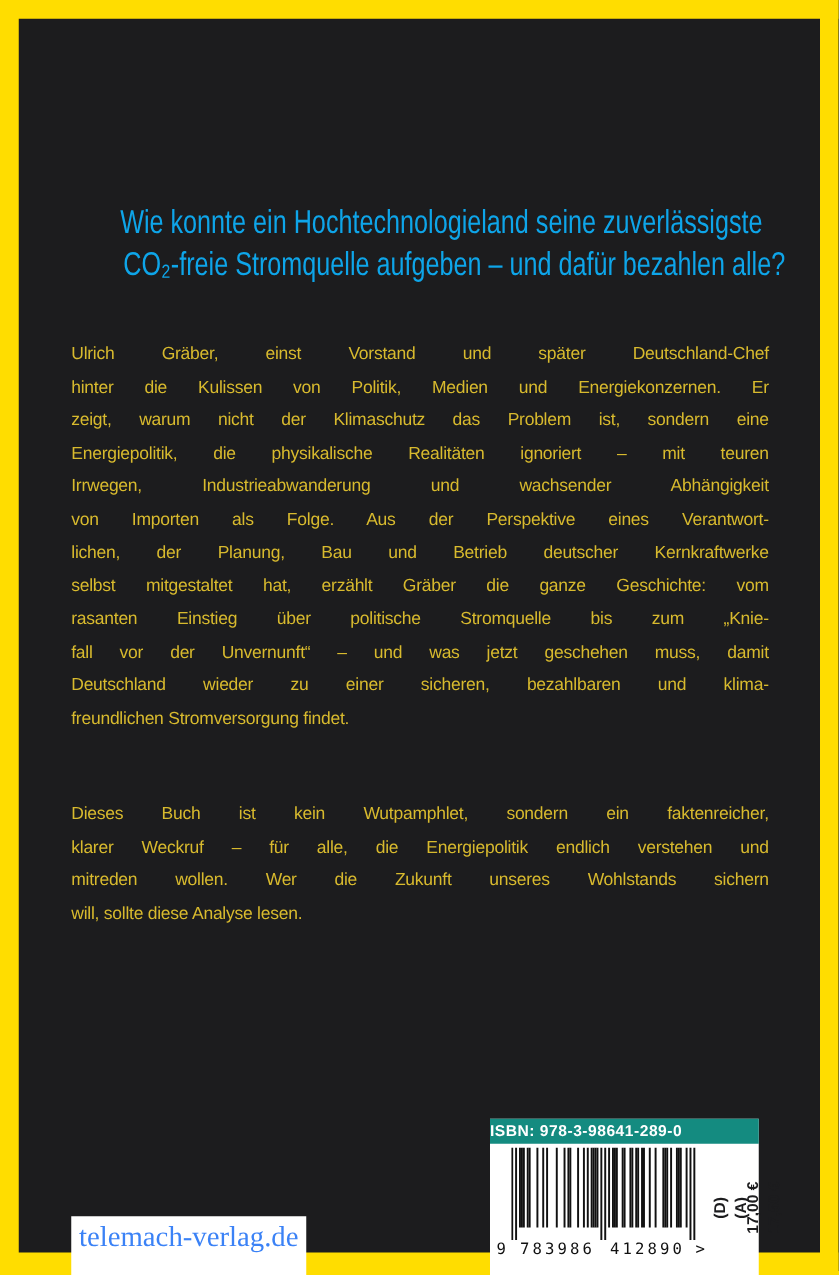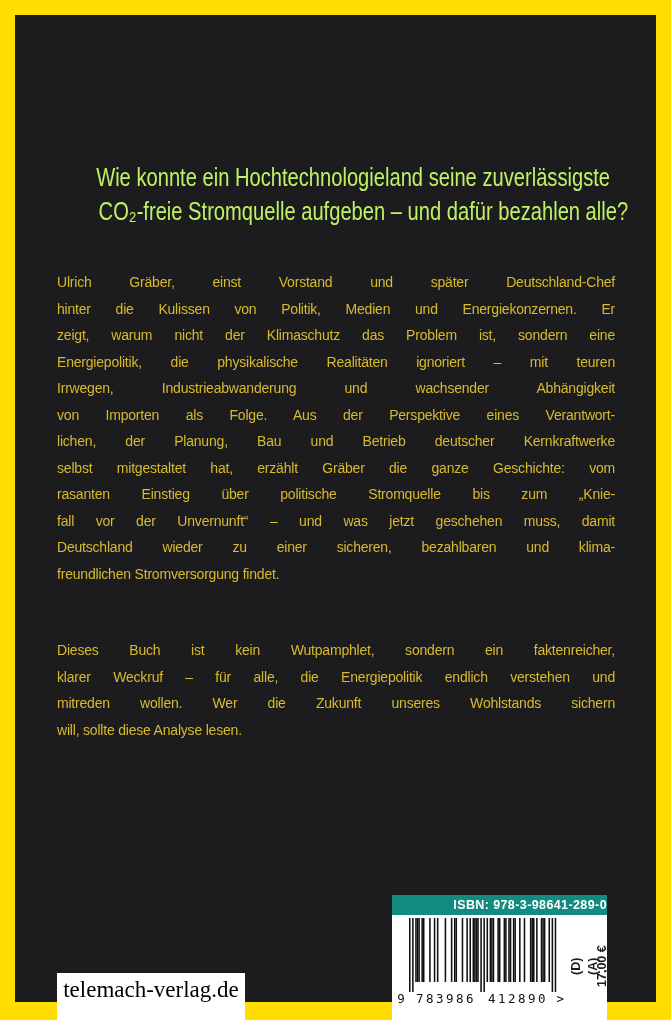--- a/index.html
+++ b/index.html
@@ -13,21 +13,21 @@
   
   .frame{position:absolute;background:#ffdd00;z-index:2;}
   #frame-top{left:0;top:0;width:671px;height:15px;}
   #frame-left{left:0;top:0;width:15px;height:1020px;}
   #frame-right{left:656px;top:0;width:15px;height:1020px;}
   #frame-bottom{left:0;top:1002px;width:671px;height:18px;}
 
   
   #headline{
     position:absolute;left:15px;top:160px;width:566px;
-    color:#bef264;z-index:3;
+    color:#0ea5e9;z-index:3;
   }
   .hline{
     display:block;height:34px;line-height:34px;
     font-size:26.5px;font-weight:500;white-space:nowrap;
   }
   .hline>span{display:inline-block;transform:scaleX(0.76);transform-origin:50% 50%;}
 
   
   .bodypara{
     position:absolute;left:57px;width:558px;
@@ -44,21 +44,21 @@
 
   
   #barcode-box{
     position:absolute;left:392px;top:895px;width:215px;height:125px;
     background:#ffffff;z-index:4;
   }
   #isbn-banner{
     position:absolute;left:0;top:0;width:215px;height:20px;
     background:#148b80;color:#ffffff;
     font-size:12.5px;font-weight:bold;letter-spacing:0.4px;
-    text-align:right;line-height:20px;
+    text-align:left;line-height:20px;
   }
   #ean-svg{position:absolute;left:17px;top:23px;}
   .bdigits{
     position:absolute;top:96px;height:16px;line-height:16px;
     font-family:"DejaVu Sans Mono",monospace;
     font-size:12.5px;color:#111;text-align:center;
   }
   #bc-first{left:2px;width:14px;letter-spacing:0;}
   #bc-left{left:20px;width:68px;letter-spacing:2.5px;}
   #bc-right{left:92px;width:68px;letter-spacing:2.5px;}
@@ -74,21 +74,21 @@
   #price-col-1{left:194px;}
 
   
   #publisher-box{
     position:absolute;left:57px;top:973px;width:188px;height:47px;
     background:#ffffff;z-index:4;text-align:center;
   }
   #publisher-text{
     display:inline-block;margin-top:4px;
     font-family:"Liberation Serif","DejaVu Serif",serif;
-    font-size:23px;color:#000000;
+    font-size:23px;color:#3b82f6;
   }
 </style>
 </head>
 <body>
 
 <div id="cover">
 
   <div class="frame" id="frame-top"></div>
   <div class="frame" id="frame-left"></div>
   <div class="frame" id="frame-right"></div>

